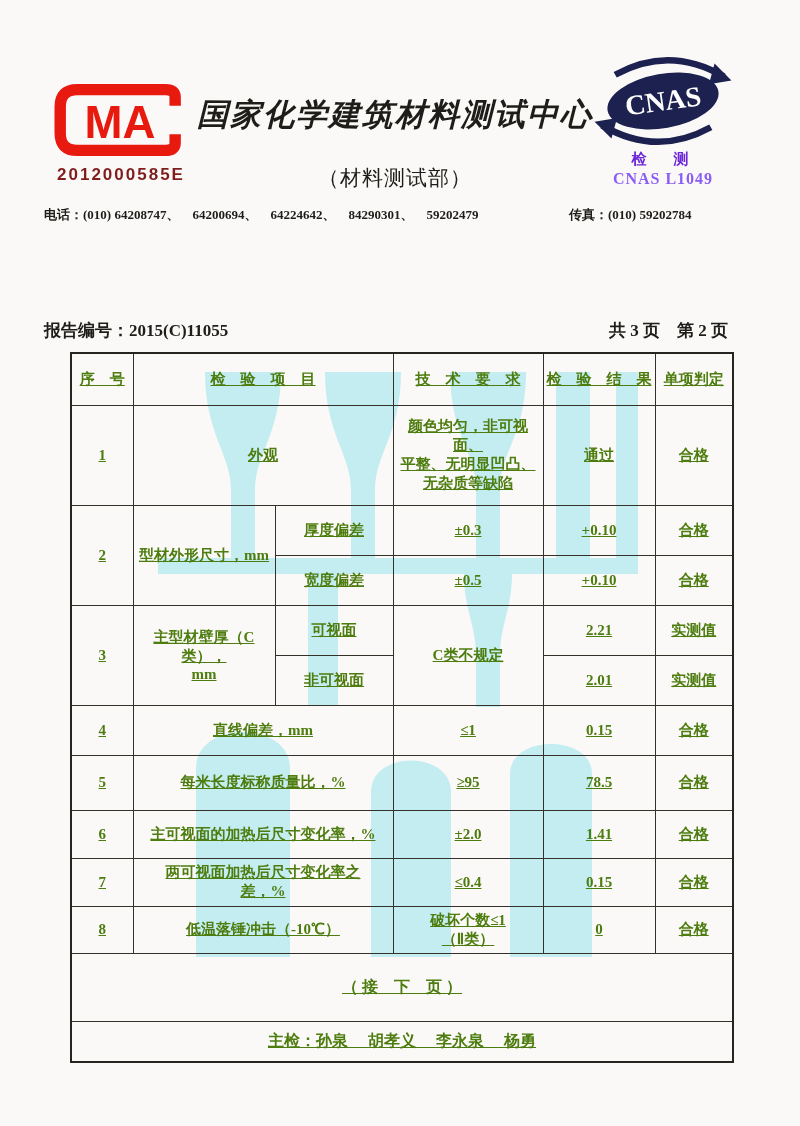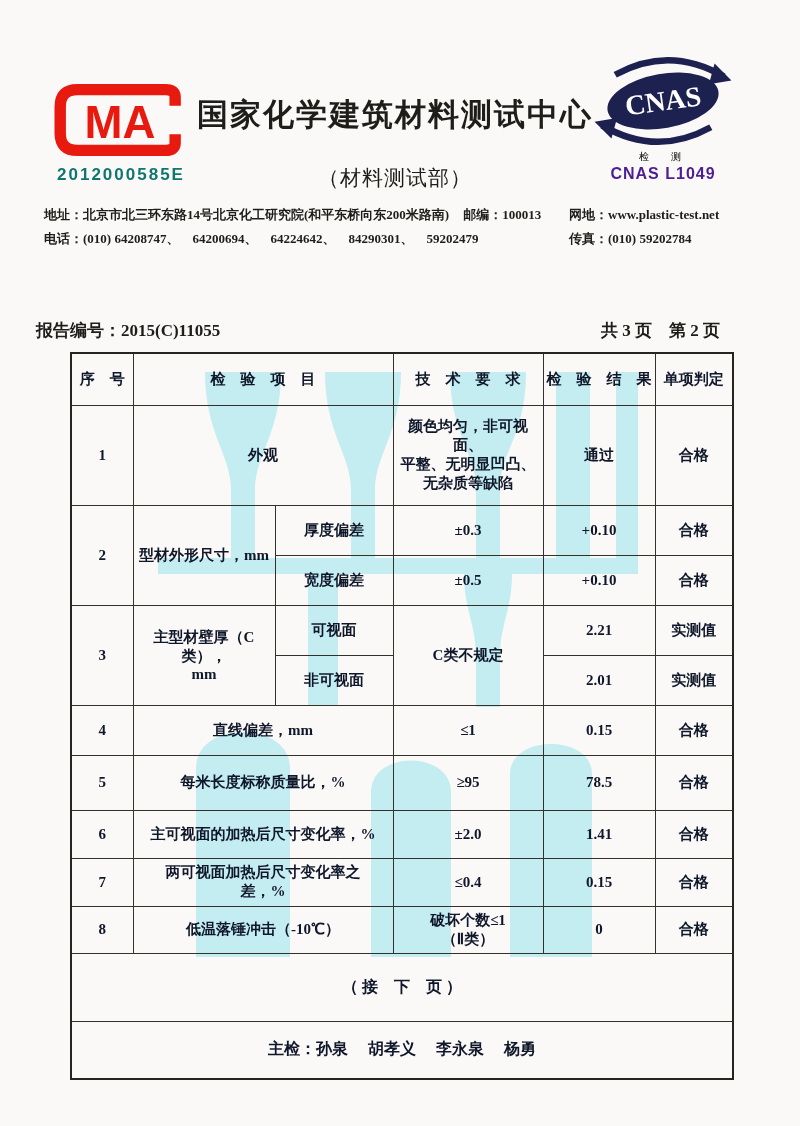--- a/index.html
+++ b/index.html
@@ -6,43 +6,43 @@
   .page{
     position:relative;width:800px;height:1126px;margin:0 auto;
     background:#fbf9f7;overflow:hidden;
     font-family:"Liberation Serif", serif;color:#1f1d1a;padding-left:36px;
   }
   
   .watermark{position:absolute;left:158px;top:372px;z-index:0;}
   
   .cma-block{position:absolute;left:50px;top:82px;width:142px;text-align:center;z-index:2;}
   .cma-no{margin-top:3px;font-family:"Liberation Sans",sans-serif;font-weight:bold;
-    font-size:17px;letter-spacing:2px;color:#0f766e;}
+    font-size:17px;letter-spacing:2px;color:#7f1d1d;}
   .title-block{position:absolute;left:190px;top:94px;width:410px;text-align:center;z-index:2;}
-  .main-title{margin:0;font-size:31px;font-weight:bold;letter-spacing:2px;white-space:nowrap;}
+  .main-title{margin:0;font-size:31px;font-weight:bold;letter-spacing:2px;white-space:nowrap;font-style:italic;}
   .subtitle{margin-top:28px;font-size:21px;font-weight:normal;letter-spacing:1px;}
   .cnas-block{position:absolute;left:588px;top:56px;width:150px;text-align:center;z-index:2;}
-  .cnas-tag{margin-top:0;font-size:10px;font-weight:normal;letter-spacing:6px;color:#000000;}
-  .cnas-no{margin-top:1px;font-family:Liberation Sans, sans-serif;font-weight:bold;
-    font-size:16px;color:#4c1d95;letter-spacing:1px;}
+  .cnas-tag{margin-top:0;font-size:15px;font-weight:bold;letter-spacing:6px;color:#6d28d9;}
+  .cnas-no{margin-top:1px;font-family:Liberation Serif, serif;font-weight:bold;
+    font-size:16px;color:#8b5cf6;letter-spacing:1px;}
   
   .contact{position:absolute;left:44px;top:203px;width:714px;z-index:2;
     font-size:13px;font-weight:bold;line-height:1.85;}
   .c-row{position:relative;display:block;}
   .c-right{position:absolute;left:525px;top:0;}
   .c-zip{margin-left:14px;}
   
   .report-title{position:absolute;left:0;top:264px;width:100%;text-align:center;z-index:2;
     font-size:30px;font-weight:bold;}
-  .report-meta{position:absolute;left:36px;top:319px;width:684px;z-index:2;
+  .report-meta{position:absolute;left:44px;top:319px;width:684px;z-index:2;
     display:flex;justify-content:space-between;font-size:17px;font-weight:bold;}
   
   .doc-table{position:absolute;left:70px;top:352px;z-index:1;border-collapse:collapse;
     table-layout:fixed;width:662px;background:transparent;
-    font-size:15px;font-weight:bold;color:#0f172a;}
+    font-size:15px;font-weight:bold;color:#4d7c0f;text-decoration:underline;}
   .doc-table td,.doc-table th{border:1.5px solid #33312a;padding:0 2px;
     text-align:center;vertical-align:middle;background:transparent;overflow:hidden;}
   .doc-table{border:2.5px solid #26251f;}
   .cell-left{text-align:left;padding-left:8px;padding-right:4px;}
   .pre{white-space:pre-line;}
   .cont-cell{vertical-align:top;padding-top:4px;font-size:16px;}
   .insp-cell{text-align:left;padding-left:8px;font-size:16px;}
 </style>
 </head>
 <body>
@@ -87,24 +87,20 @@
       </g>
       <path d="M126 76 Q68 108 10 74" fill="none" stroke="#1c2150" stroke-width="7"></path>
       <polygon points="20,88 2,70 26,66" fill="#1c2150"></polygon>
       <text x="75" y="58" text-anchor="middle" font-size="30" font-weight="bold" font-family="Liberation Serif, serif" fill="#ffffff" transform="rotate(-8 75 48)">CNAS</text>
     </svg>
     <div class="cnas-tag">检　测</div>
     <div class="cnas-no">CNAS L1049</div>
   </div>
 
   <div class="contact">
-    <div class="c-row">
-      <span><span>地址：</span><span>北京市北三环东路14号北京化工研究院(和平东桥向东200米路南)</span></span><span class="c-zip"><span>邮编：</span><span>100013</span></span>
-      <span class="c-right"><span>网地：</span><span>www.plastic-test.net</span></span>
-    </div>
     <div class="c-row">
       <span><span>电话：</span><span>(010) 64208747、　64200694、　64224642、　84290301、　59202479</span></span>
       <span class="c-right"><span>传真：</span><span>(010) 59202784</span></span>
     </div>
   </div>
 
   <div class="report-meta">
     <span><span>报告编号：</span><span>2015(C)11055</span></span>
     <span>共 3 页　第 2 页</span>
   </div>
@@ -196,19 +192,19 @@
       <td>8</td>
       <td colspan="2" class="cell-left">低温落锤冲击（-10℃）</td>
       <td class="pre">破坏个数≤1
 （Ⅱ类）</td>
       <td>0</td>
       <td>合格</td>
     </tr>
     <tr style="height:68px">
       <td colspan="6" class="cont-cell">（ 接　下　页 ）</td>
     </tr>
-    <tr style="height:58px">
+    <tr style="height:41px">
       <td colspan="6" class="insp-cell"><span>主检：</span><span>孙泉　 胡孝义　 李永泉　 杨勇</span></td>
     </tr>
   </tbody>
     </table>
 
 </div>
 
 </body></html>

